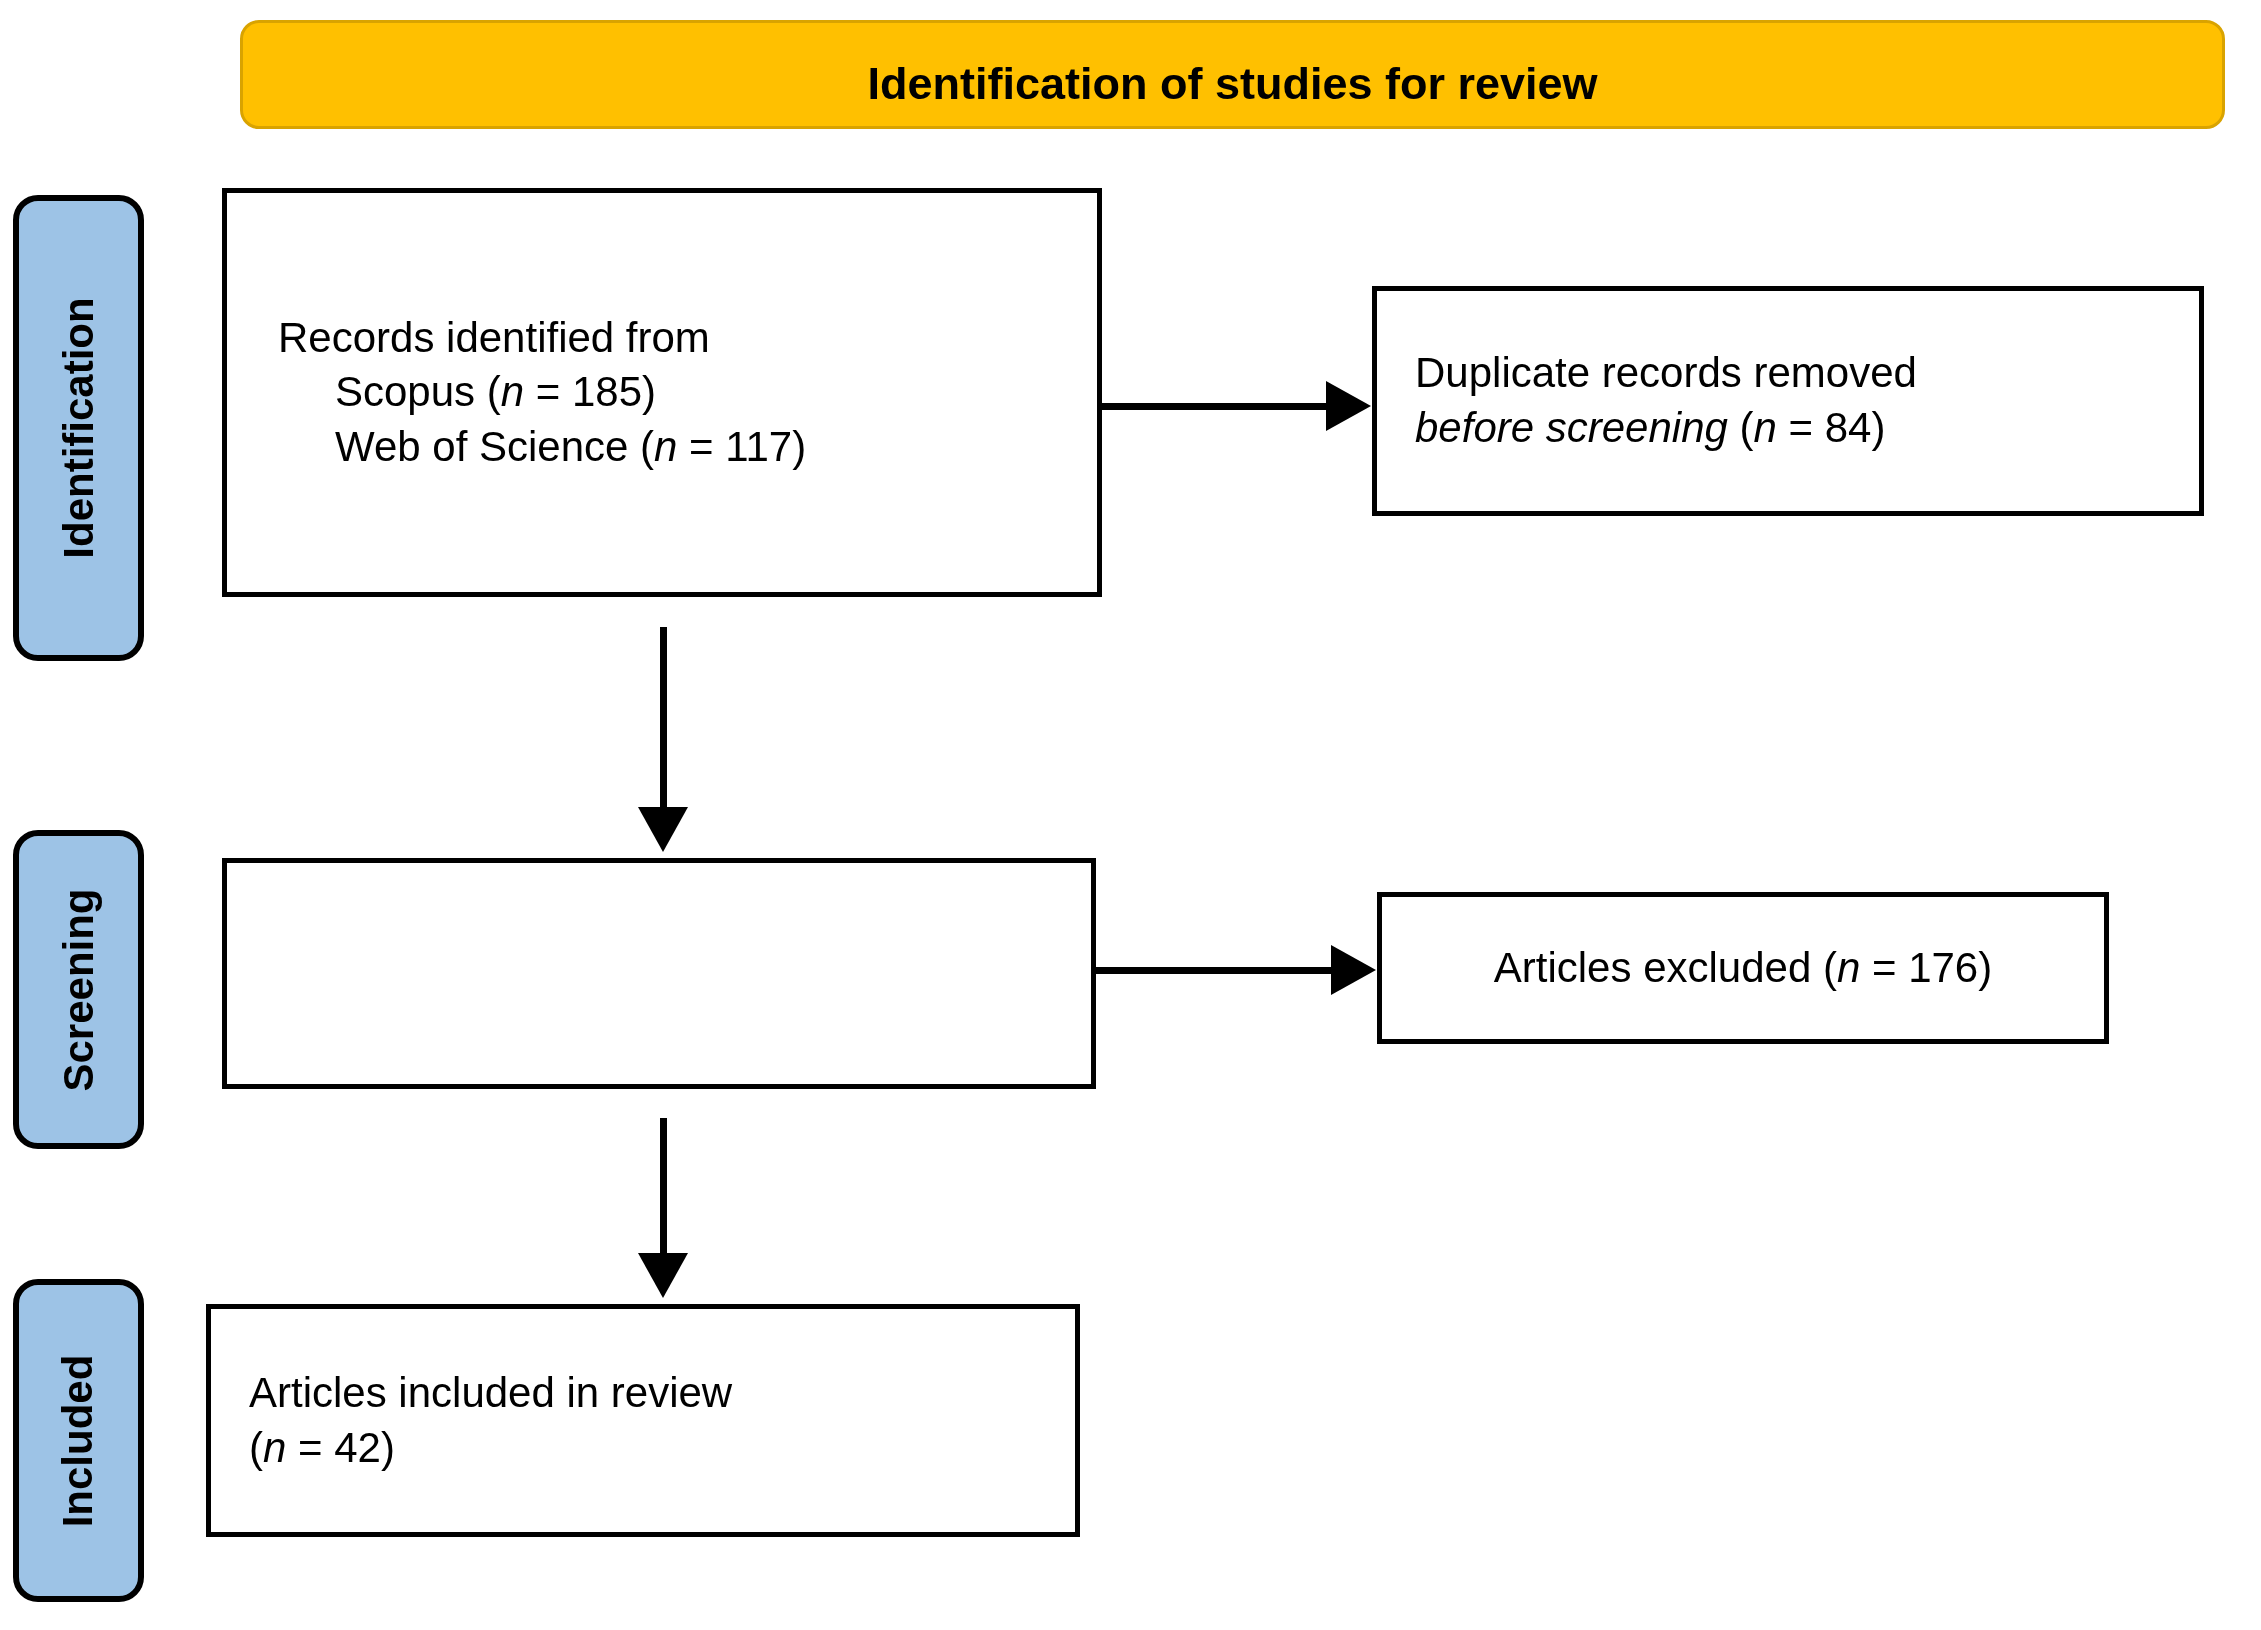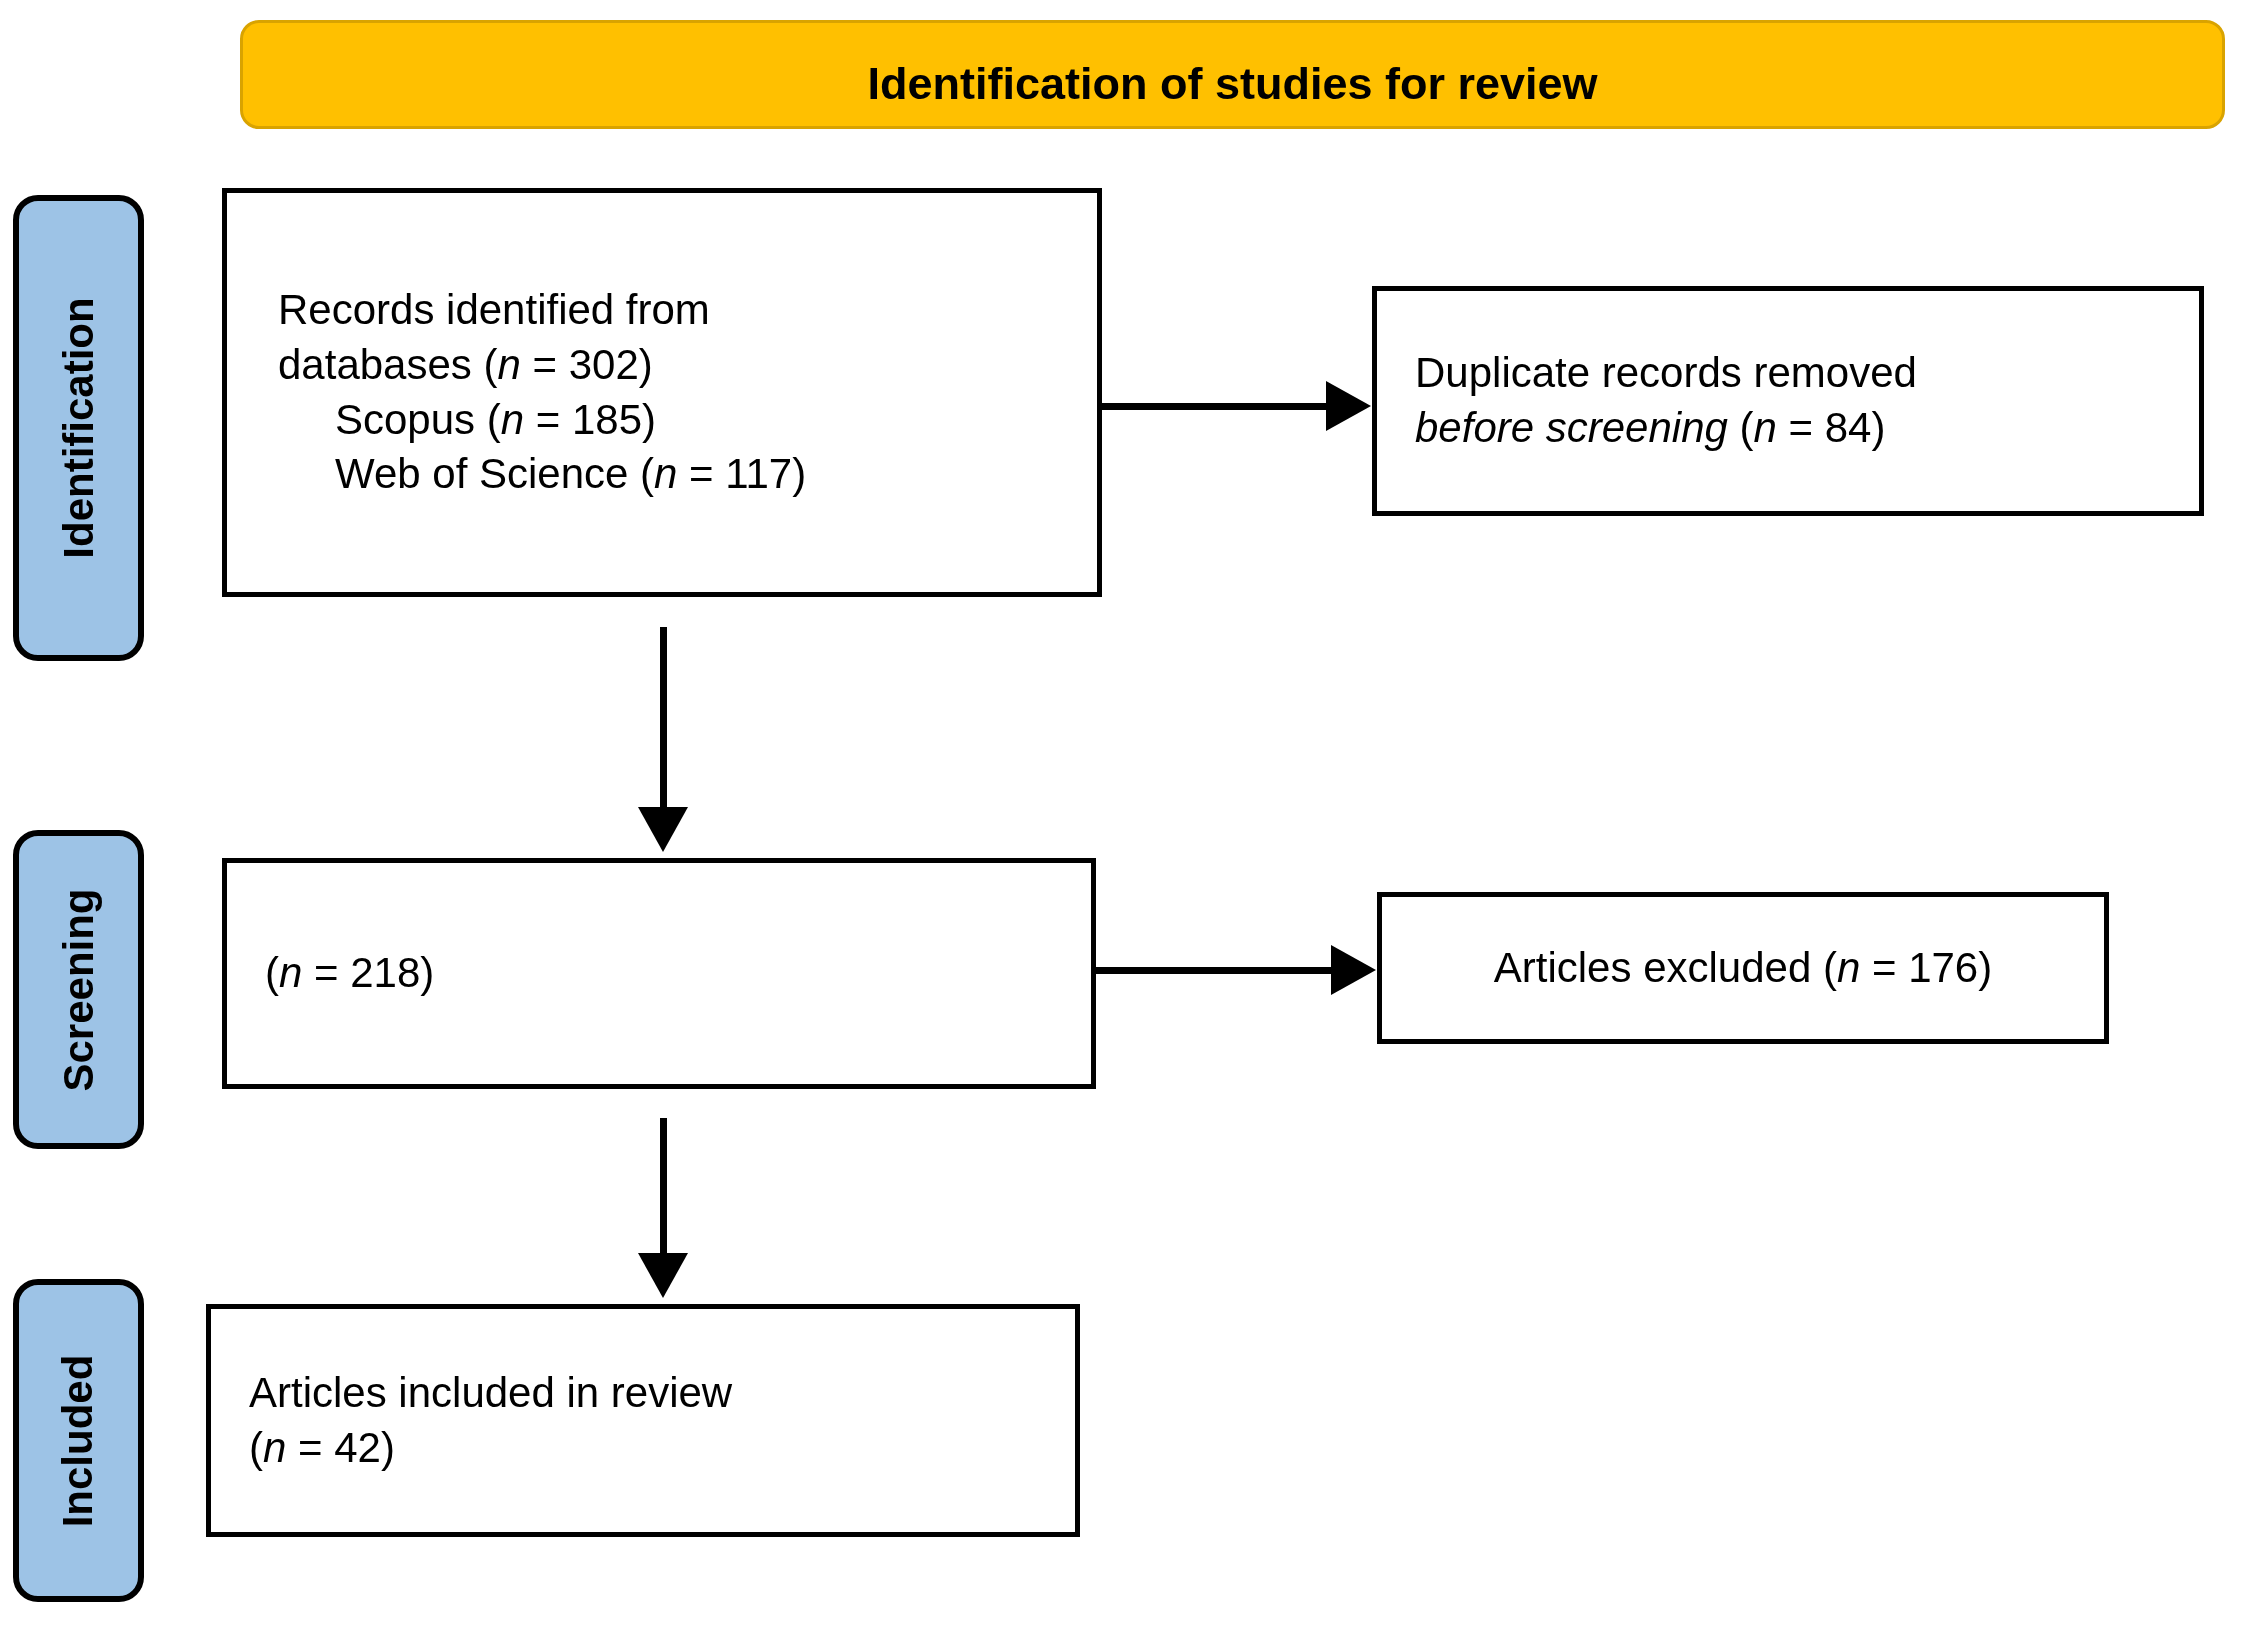--- a/index.html
+++ b/index.html
@@ -154,36 +154,34 @@
     <span class="stage-label">Screening</span>
   </div>
 
   <div class="stage stage-included">
     <span class="stage-label">Included</span>
   </div>
 
   <div class="box box-left box-records">
     <div class="box-text">
       <span class="line">Records identified from</span>
-      <span class="line"><span>databases (</span><em>n</em><span> = 302)</span></span>
       <span class="indent"><span>Scopus (</span><em>n</em><span> = 185)</span></span>
       <span class="indent"><span>Web of Science (</span><em>n</em><span> = 117)</span></span>
     </div>
   </div>
 
   <div class="box box-left box-duplicates">
     <div class="box-text">
       <span class="line">Duplicate records removed</span>
       <span class="line"><em>before screening</em><span> (</span><em>n</em><span> = 84)</span></span>
     </div>
   </div>
 
   <div class="box box-left box-eligibility">
     <div class="box-text">
-      <span class="line"><span>(</span><em>n</em><span> = 218)</span></span>
     </div>
   </div>
 
   <div class="box box-right box-excluded">
     <div class="box-text">
       <span class="line"><span>Articles excluded (</span><em>n</em><span> = 176)</span></span>
     </div>
   </div>
 
   <div class="box box-left box-included">

